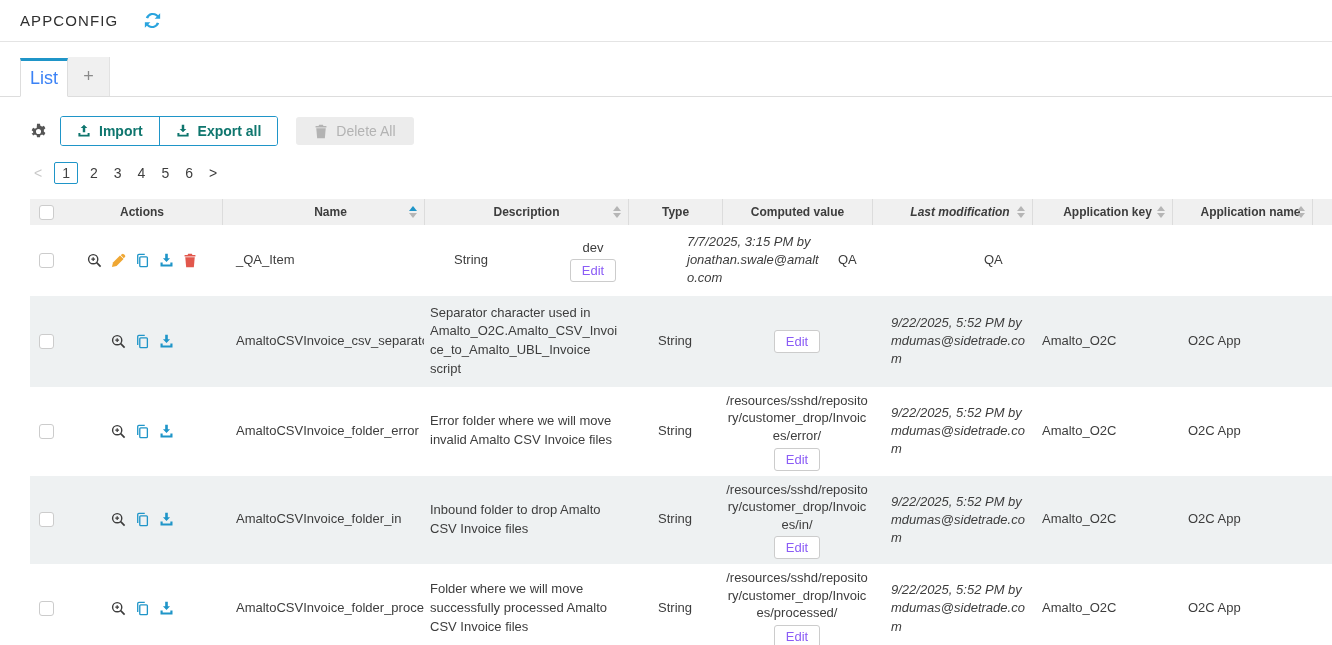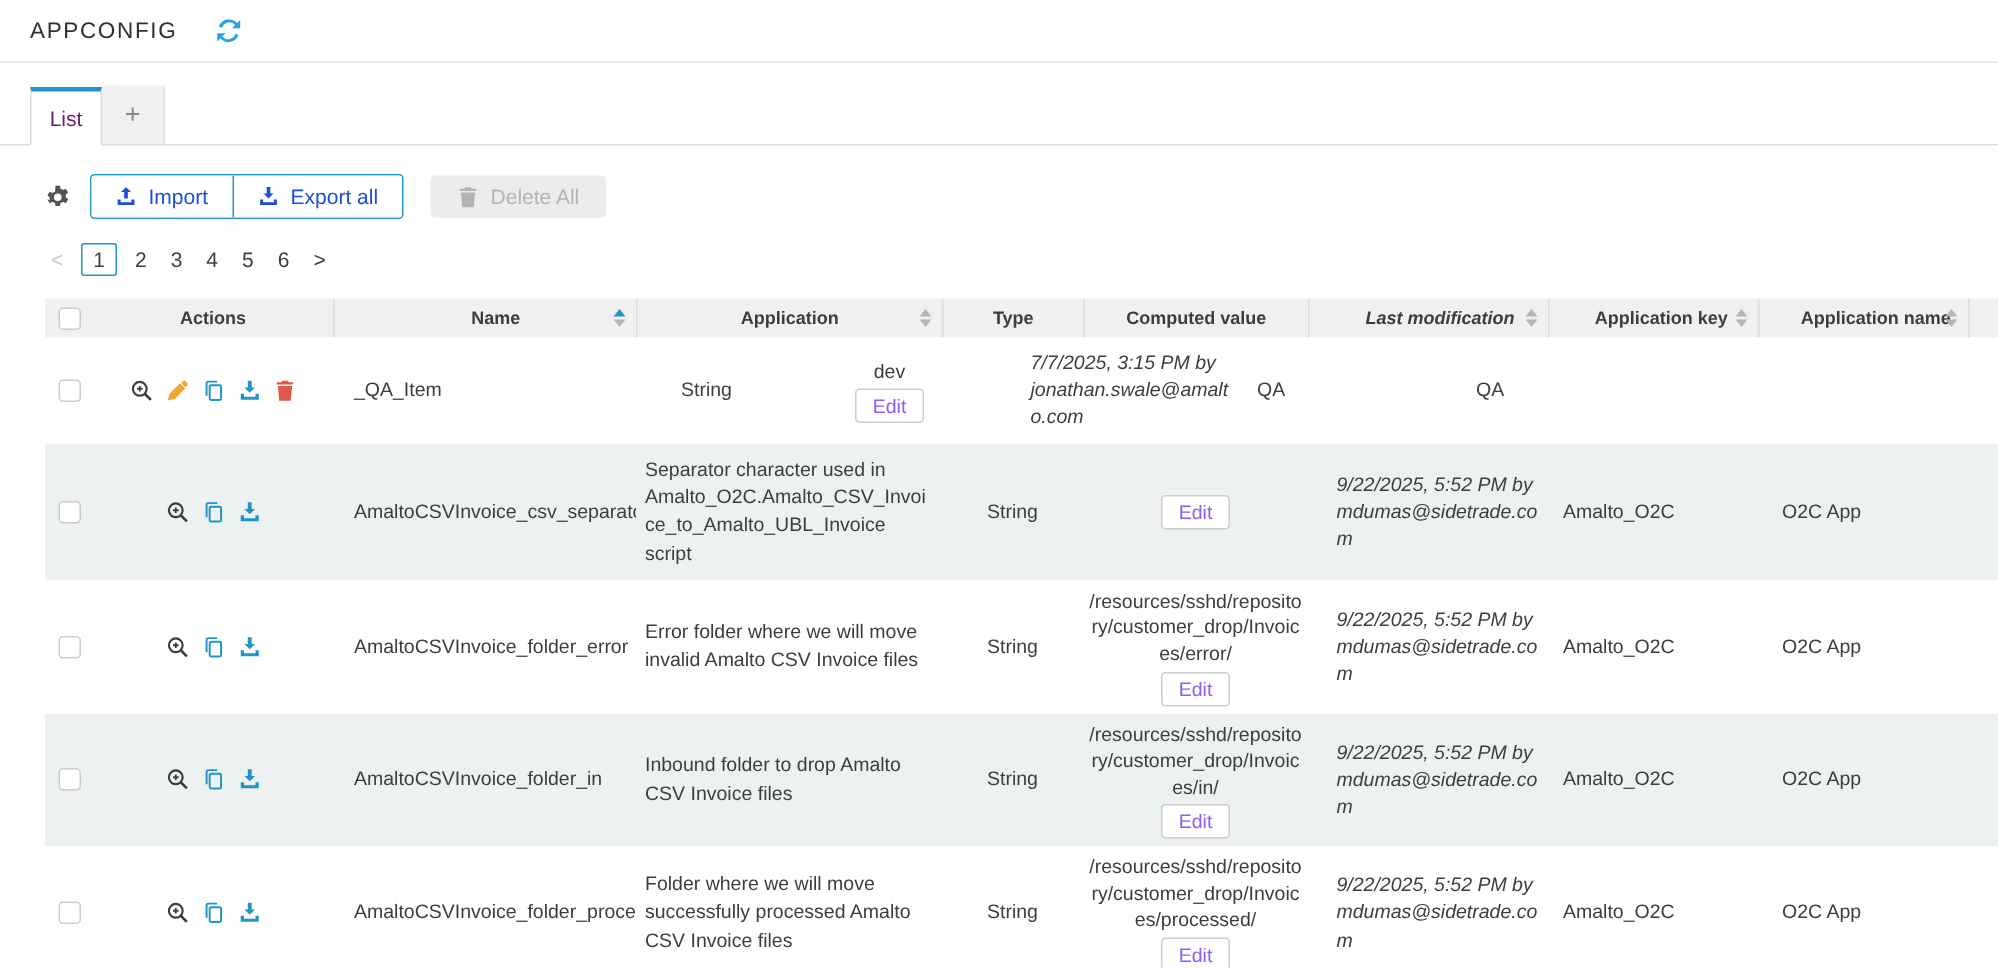--- a/index.html
+++ b/index.html
@@ -18,32 +18,32 @@
   .ic-refresh-icon { color:#2aa4de; cursor:pointer; }
   .ic-gear-icon { color:#555; cursor:pointer; }
   .ic-zoom-in-icon { color:#3c3c3c; }
   .ic-pencil-icon { color:#efa733; }
   .ic-copy-icon { color:#1f95c8; }
   .ic-download-icon { color:#1f95c8; }
   .ic-trash-icon { color:#e2574c; }
 
   
   .tabstrip { display:flex; align-items:flex-end; padding-left:20px; margin-top:15px; border-bottom:1px solid #ddd; height:40px; }
-  .tab { height:39px; display:flex; align-items:center; justify-content:center; font-size:14px; cursor:pointer; color:#701a75; }
+  .tab { height:39px; display:flex; align-items:center; justify-content:center; font-size:18px; cursor:pointer; color:#3b82f6; }
   .tab.active { width:48px; background:#fff; border-top:3px solid #1f95c8; border-left:1px solid #ddd; border-right:1px solid #ddd; border-bottom:1px solid #fff; margin-bottom:-1px; }
   .tab.addtab { width:42px; background:#f0f0f0; border-right:1px solid #e2e2e2; color:#8a8a8a; font-size:18px; font-weight:400; }
 
   
   .content { padding-left:30px; }
 
   .toolbar { display:flex; align-items:center; margin-top:18px; height:32px; }
   .gear-wrap { margin-right:13px; }
   .btn-group { display:flex; border:1px solid #1f95c8; border-radius:3px; overflow:hidden; }
   .btn { font-family:inherit; font-size:14px; display:flex; align-items:center; gap:8px; cursor:pointer; }
-  .btn.blue { padding:6px 16px; background:#fff; color:#1d4ed8; border:none; border-right:1px solid #1f95c8; }
+  .btn.blue { padding:6px 16px; background:#fff; color:#0f766e; border:none; border-right:1px solid #1f95c8;font-weight:bold; }
   .btn.blue:last-child { border-right:none; }
   .btn.disabled { margin-left:18px; padding:6px 18px; background:#ececec; color:#b3b3b3; border:none; border-radius:3px; cursor:default; }
 
   
   .pagination { display:flex; align-items:center; margin-top:12px; gap:8px; font-size:14px; height:27px; }
   .pg { min-width:14px; text-align:center; padding:2px 4px; cursor:pointer; color:#3d3d3d; }
   .pg.prev { color:#c9c9c9; cursor:default; }
   .pg.page.active { border:1px solid #1f95c8; border-radius:2px; padding:2px 7px; color:#444; }
 
   
@@ -161,21 +161,21 @@
             <span>Actions</span>
           </div>
           <div class="th col-name">
             <span>Name</span>
             <span class="sort asc">
               <i class="tri-up"></i>
               <i class="tri-down"></i>
             </span>
           </div>
           <div class="th col-description">
-            <span>Application</span>
+            <span>Description</span>
             <span class="sort">
               <i class="tri-up"></i>
               <i class="tri-down"></i>
             </span>
           </div>
           <div class="th col-type">
             <span>Type</span>
           </div>
           <div class="th col-computed_value">
             <span>Computed value</span>

